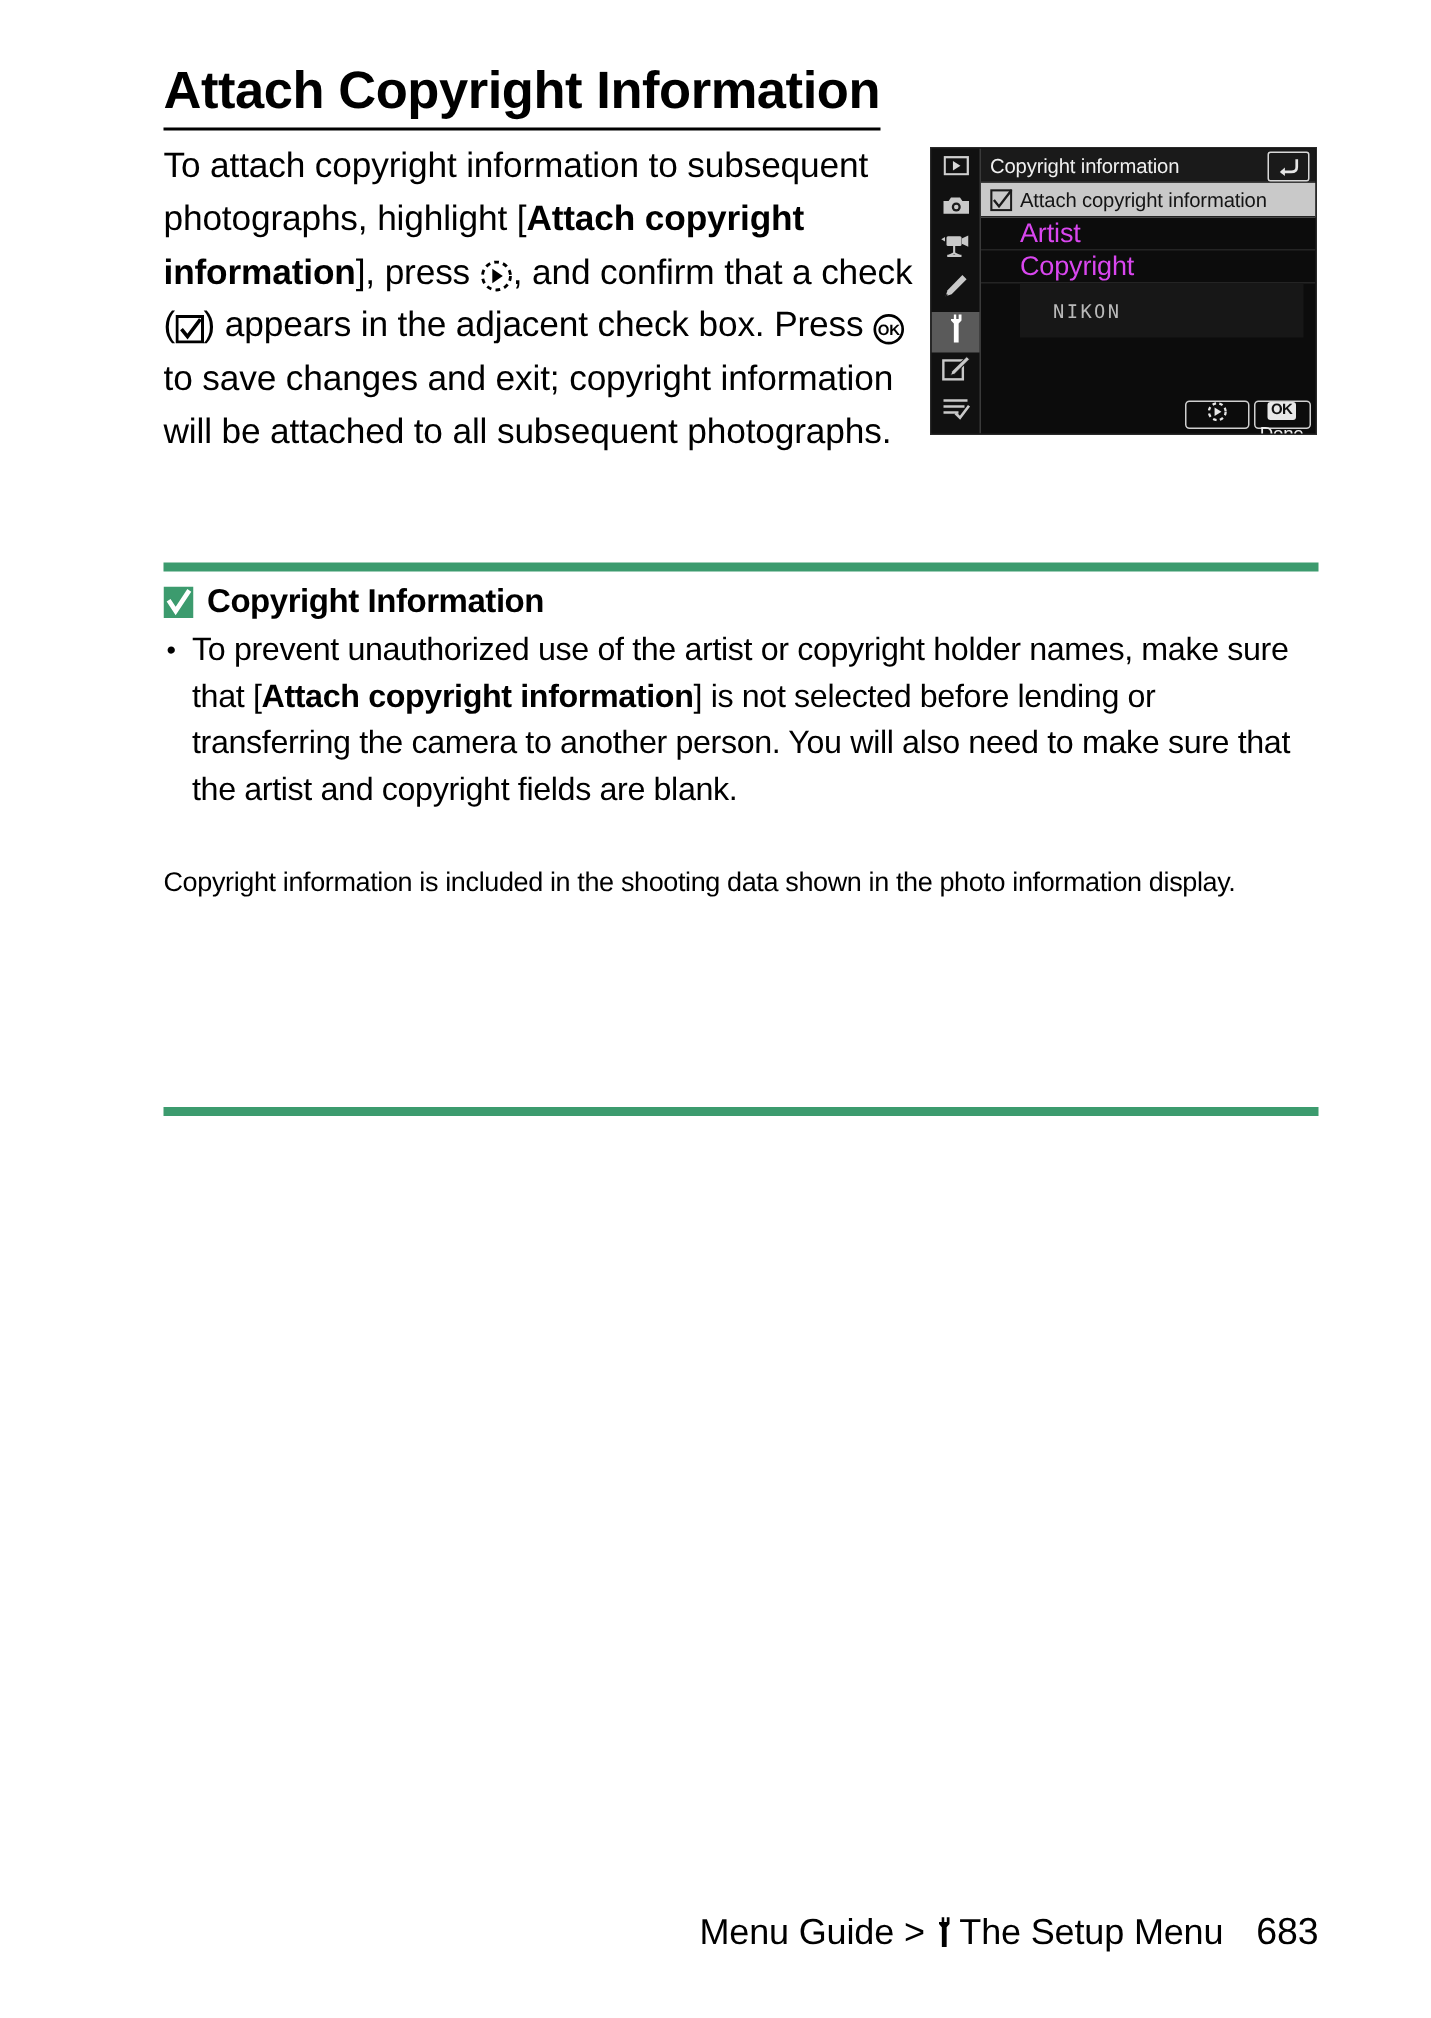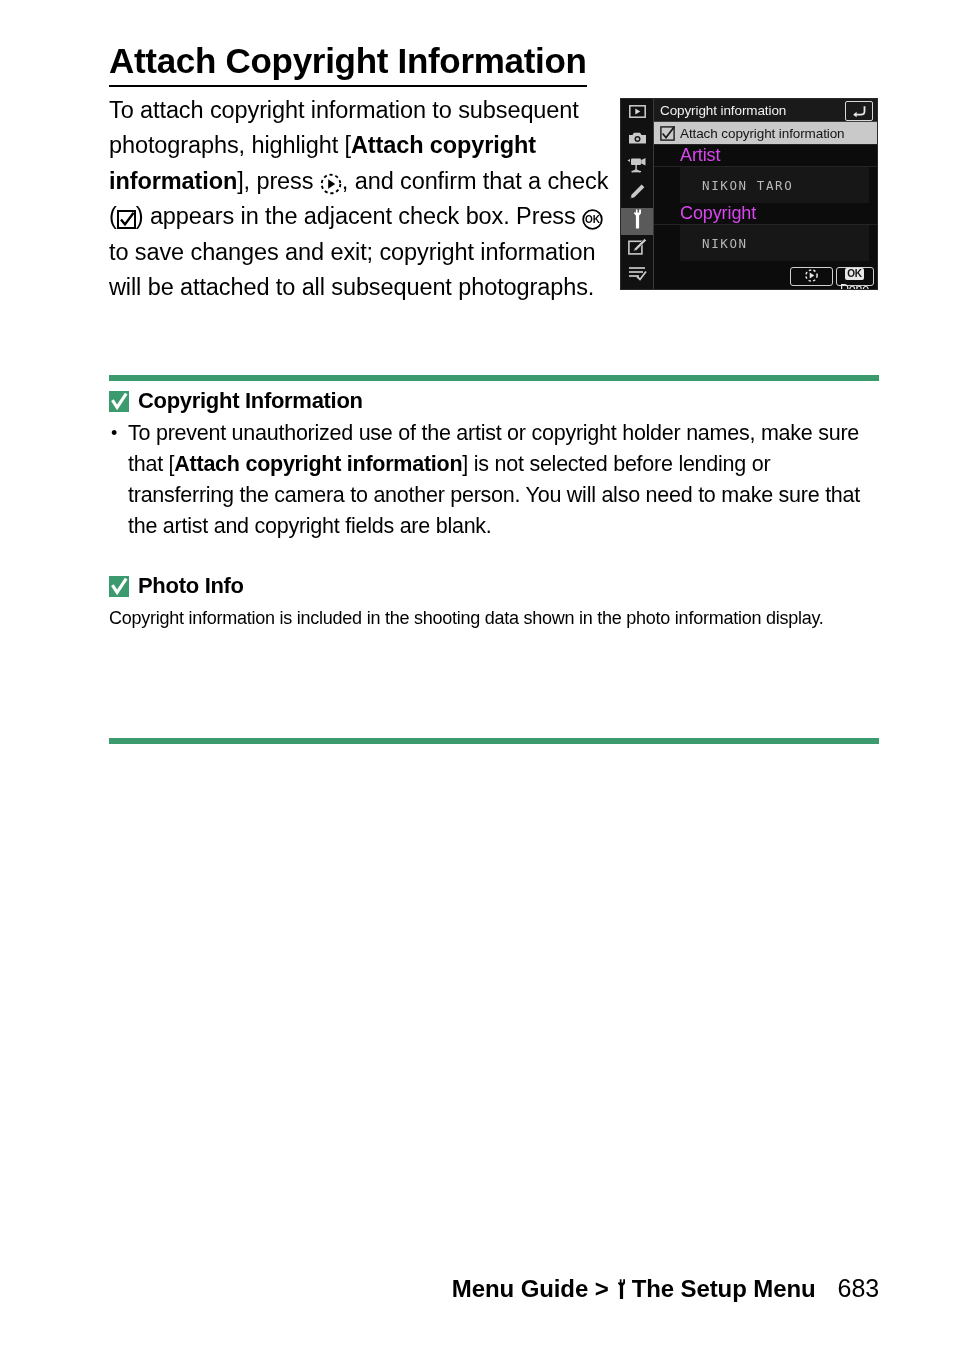--- a/index.html
+++ b/index.html
@@ -290,21 +290,21 @@
     top: 1274px;
     width: 770px;
     text-align: right;
     font-size: 24px;
     letter-spacing: -0.1px;
     color: #000;
     display: flex;
     align-items: baseline;
     justify-content: flex-end;
   }
-  .footer-path { white-space: nowrap; font-weight: bold; }
+  .footer-path { white-space: nowrap; }
   .footer-wrench {
     display: inline-block;
     width: 15px;
     height: 22px;
     vertical-align: -3px;
     margin: 0 3px 0 5px;
   }
   .footer-page {
     margin-left: 22px;
     font-size: 25px;
@@ -414,23 +414,20 @@
           </svg>
         </span>
         <span class="lcd-row-label">Attach copyright information</span>
       </div>
 
       <div class="lcd-row">
         <span class="lcd-row-check"></span>
         <span class="lcd-row-label">Artist</span>
       </div>
 
-      <div class="lcd-value-row">
-        <span class="lcd-value">NIKON TARO</span>
-      </div>
 
       <div class="lcd-row">
         <span class="lcd-row-check"></span>
         <span class="lcd-row-label">Copyright</span>
       </div>
 
       <div class="lcd-value-row">
         <span class="lcd-value">NIKON</span>
       </div>
 
@@ -483,29 +480,20 @@
           </svg>
         </span>
         <span class="note-head-title">Copyright Information</span>
       </div>
       <ul class="note-list">
         <li><span>To prevent unauthorized use of the artist or copyright holder names, make sure that [</span><b>Attach copyright information</b><span>] is not selected before lending or transferring the camera to another person. You will also need to make sure that the artist and copyright fields are blank.</span></li>
       </ul>
     </div>
 
     <div class="note-block note-block-2">
-      <div class="note-head">
-        <span class="check-badge">
-          <svg width="20" height="21" viewBox="0 0 20 21">
-            <rect x="0" y="0" width="20" height="21" fill="#3c9b6e"></rect>
-            <path d="M3.4 9.2 L8.1 16.4 L17.2 2.6" fill="none" stroke="#ffffff" stroke-width="3.1"></path>
-          </svg>
-        </span>
-        <span class="note-head-title">Photo Info</span>
-      </div>
       <p class="note-para">Copyright information is included in the shooting data shown in the photo information display.</p>
     </div>
 
   </div>
 
   <div class="footer">
     <span class="footer-path"><span>Menu Guide &gt;</span><span class="footer-wrench">
         <svg width="15" height="22" viewBox="0 0 15 22">
           <path d="M4 1.2 L4 5.6 L5.9 7.8 L5.9 21 L9.1 21 L9.1 7.8 L11 5.6 L11 1.2 L9.2 1.2 L9.2 4.4 L7.5 4.4 L7.5 1.2 L5.8 1.2 L5.8 4.4 L4 4.4 Z" fill="#000"></path>
         </svg></span><span>The Setup Menu</span></span>

